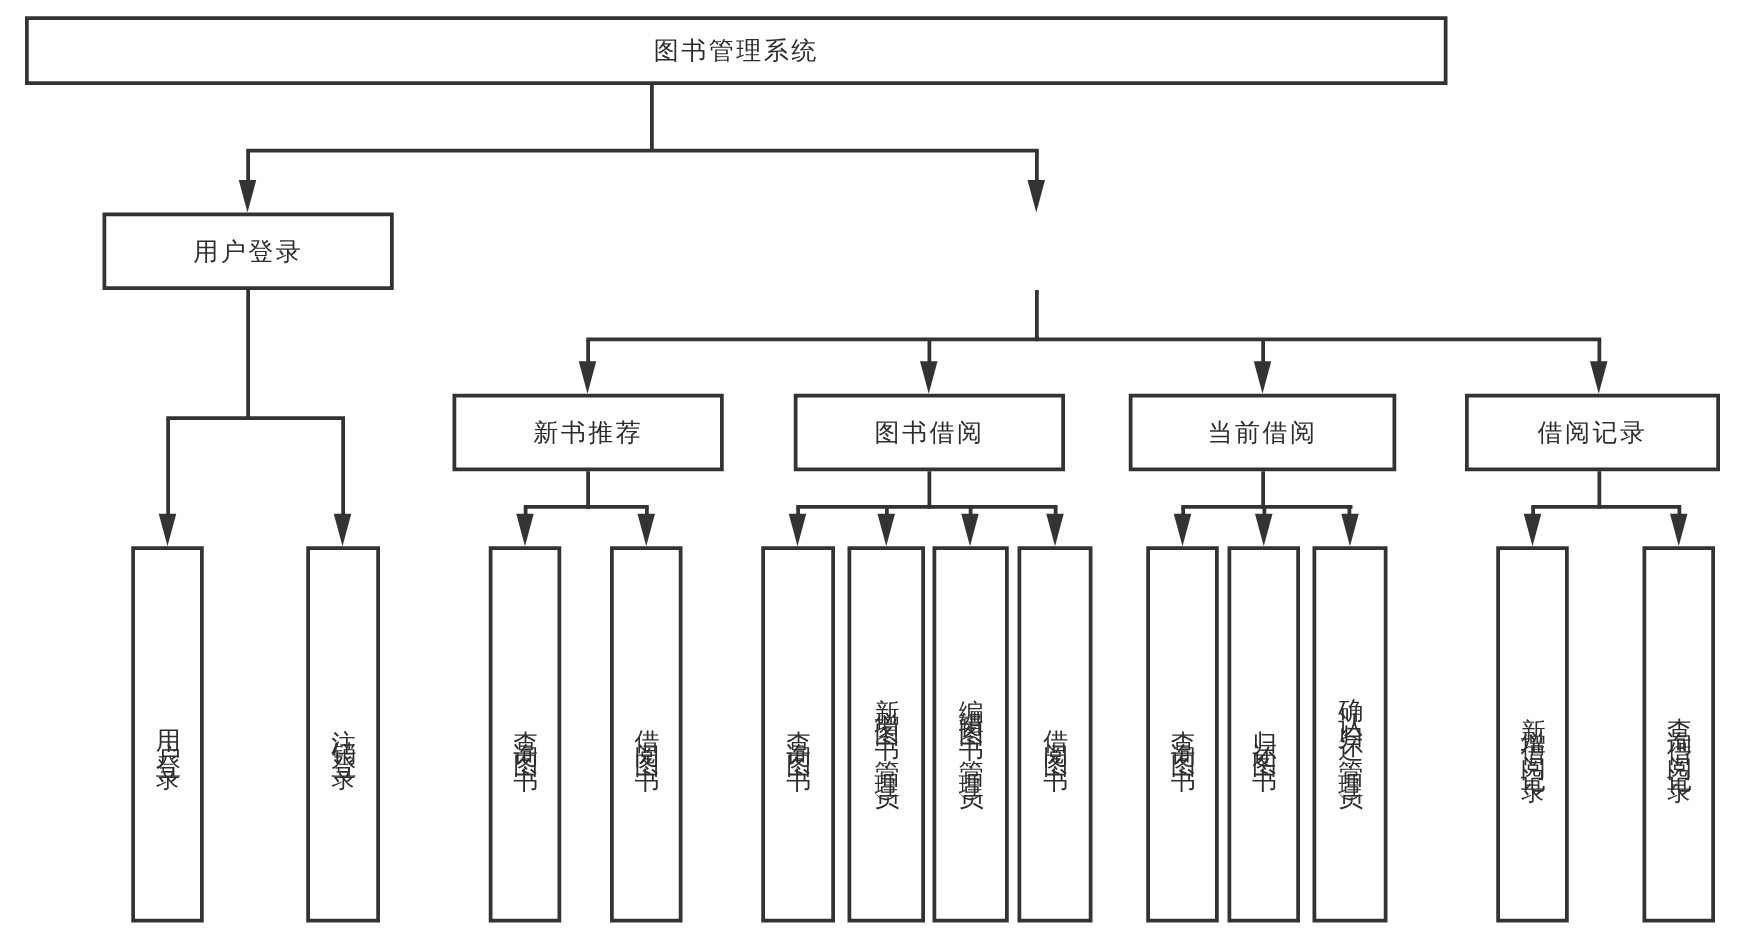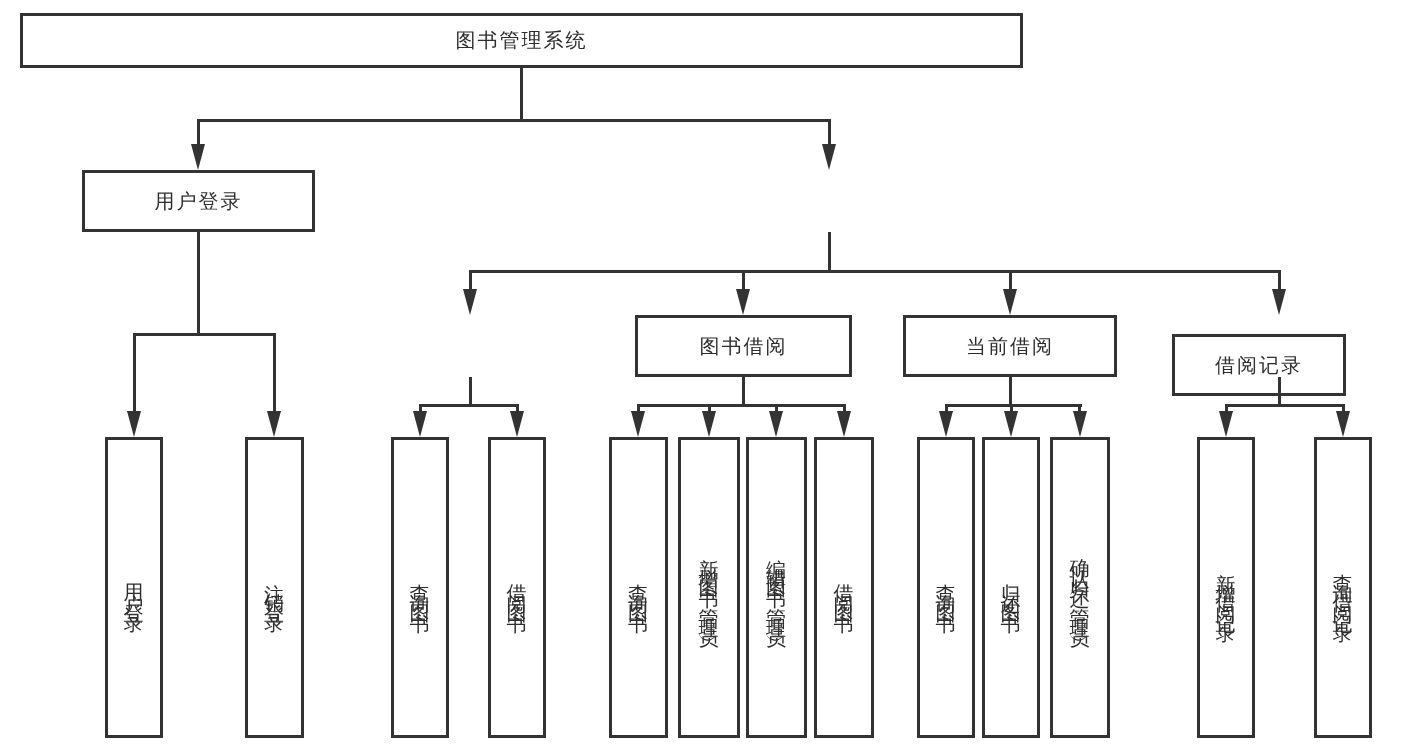--- a/index.html
+++ b/index.html
@@ -32,21 +32,21 @@
   .watermark{
     position:absolute;left:1183px;top:721px;font-size:19px;
     color:var(--watermark);letter-spacing:1px;white-space:nowrap;
   }
 </style>
 </head>
 <body>
 
 <div id="canvas">
 
-  <div class="box" style="left:20px;top:13px;width:1003px;height:55px;">
+  <div class="box" style="left:20px;top:13px;width:1138px;height:55px;">
     <span>图书管理系统</span>
   </div>
 
   <div class="ln" style="left:520px;top:68px;width:3px;height:53px;"></div>
   <div class="ln" style="left:197px;top:119px;width:634px;height:3px;"></div>
   <div class="ln" style="left:197px;top:121px;width:3px;height:25px;"></div>
   <div class="ah" style="left:191px;top:144px;"></div>
   <div class="ln" style="left:828px;top:121px;width:3px;height:25px;"></div>
   <div class="ah" style="left:822px;top:144px;"></div>
 
@@ -65,27 +65,30 @@
   <div class="ln" style="left:469px;top:270px;width:812px;height:3px;"></div>
   <div class="ln" style="left:469px;top:272px;width:3px;height:18px;"></div>
   <div class="ah" style="left:463px;top:289px;"></div>
   <div class="ln" style="left:742px;top:272px;width:3px;height:18px;"></div>
   <div class="ah" style="left:736px;top:289px;"></div>
   <div class="ln" style="left:1009px;top:272px;width:3px;height:18px;"></div>
   <div class="ah" style="left:1003px;top:289px;"></div>
   <div class="ln" style="left:1278px;top:272px;width:3px;height:18px;"></div>
   <div class="ah" style="left:1272px;top:289px;"></div>
 
+  <div class="box" style="left:362px;top:315px;width:217px;height:62px;">
+    <span>新书推荐</span>
+  </div>
   <div class="box" style="left:903px;top:315px;width:214px;height:62px;">
     <span>当前借阅</span>
   </div>
   <div class="box" style="left:635px;top:315px;width:217px;height:62px;">
     <span>图书借阅</span>
   </div>
-  <div class="box" style="left:1172px;top:315px;width:174px;height:62px;margin-top:19px;">
+  <div class="box" style="left:1172px;top:315px;width:204px;height:62px;">
     <span>借阅记录</span>
   </div>
 
   <div class="ln" style="left:469px;top:377px;width:3px;height:30px;"></div>
   <div class="ln" style="left:419px;top:404px;width:100px;height:3px;"></div>
   <div class="ln" style="left:419px;top:406px;width:3px;height:7px;"></div>
   <div class="ah" style="left:413px;top:411px;"></div>
   <div class="ln" style="left:516px;top:406px;width:3px;height:7px;"></div>
   <div class="ah" style="left:510px;top:411px;"></div>
 

